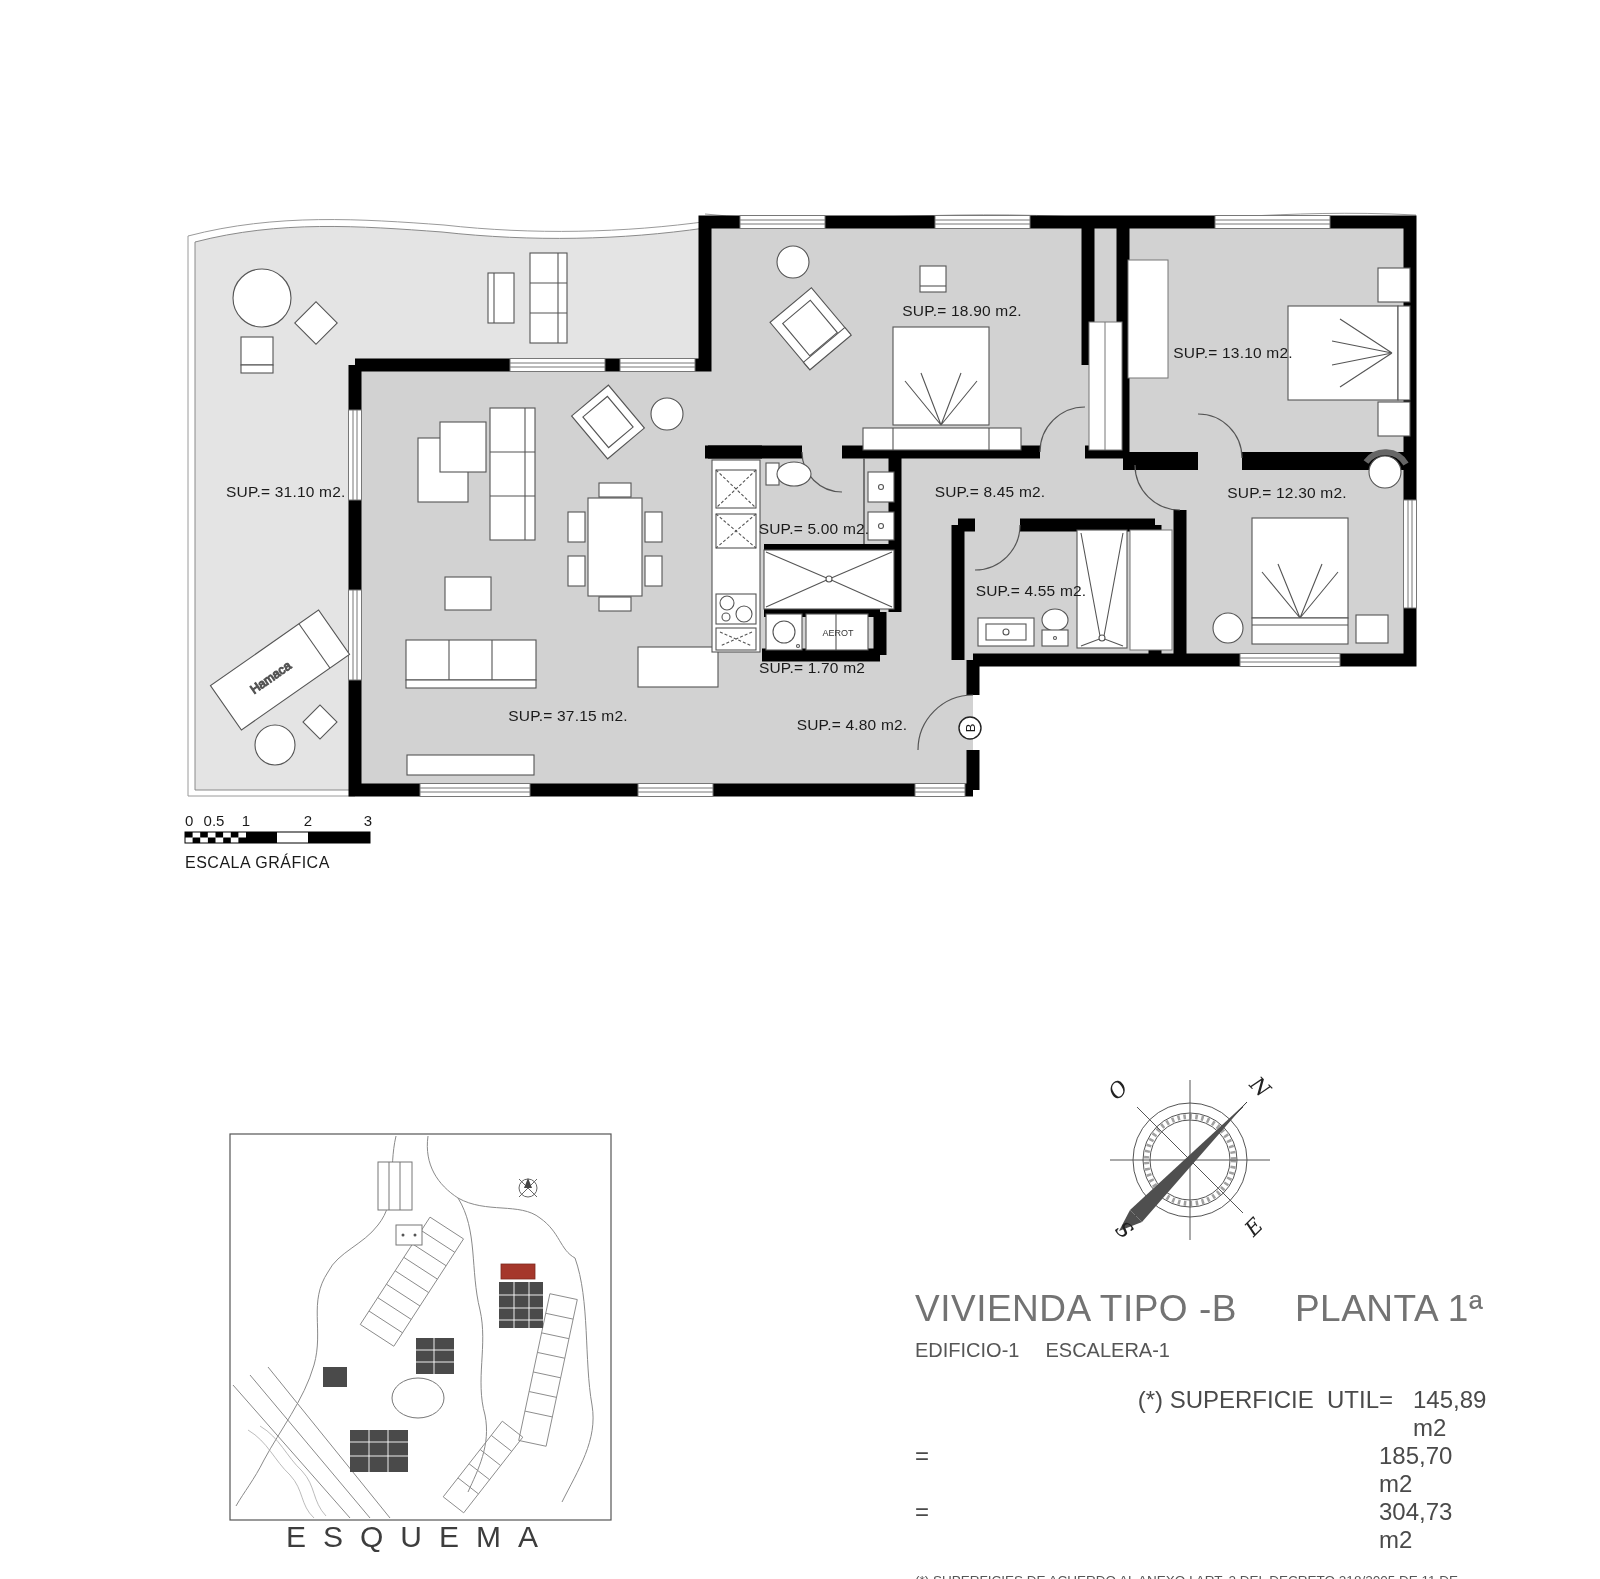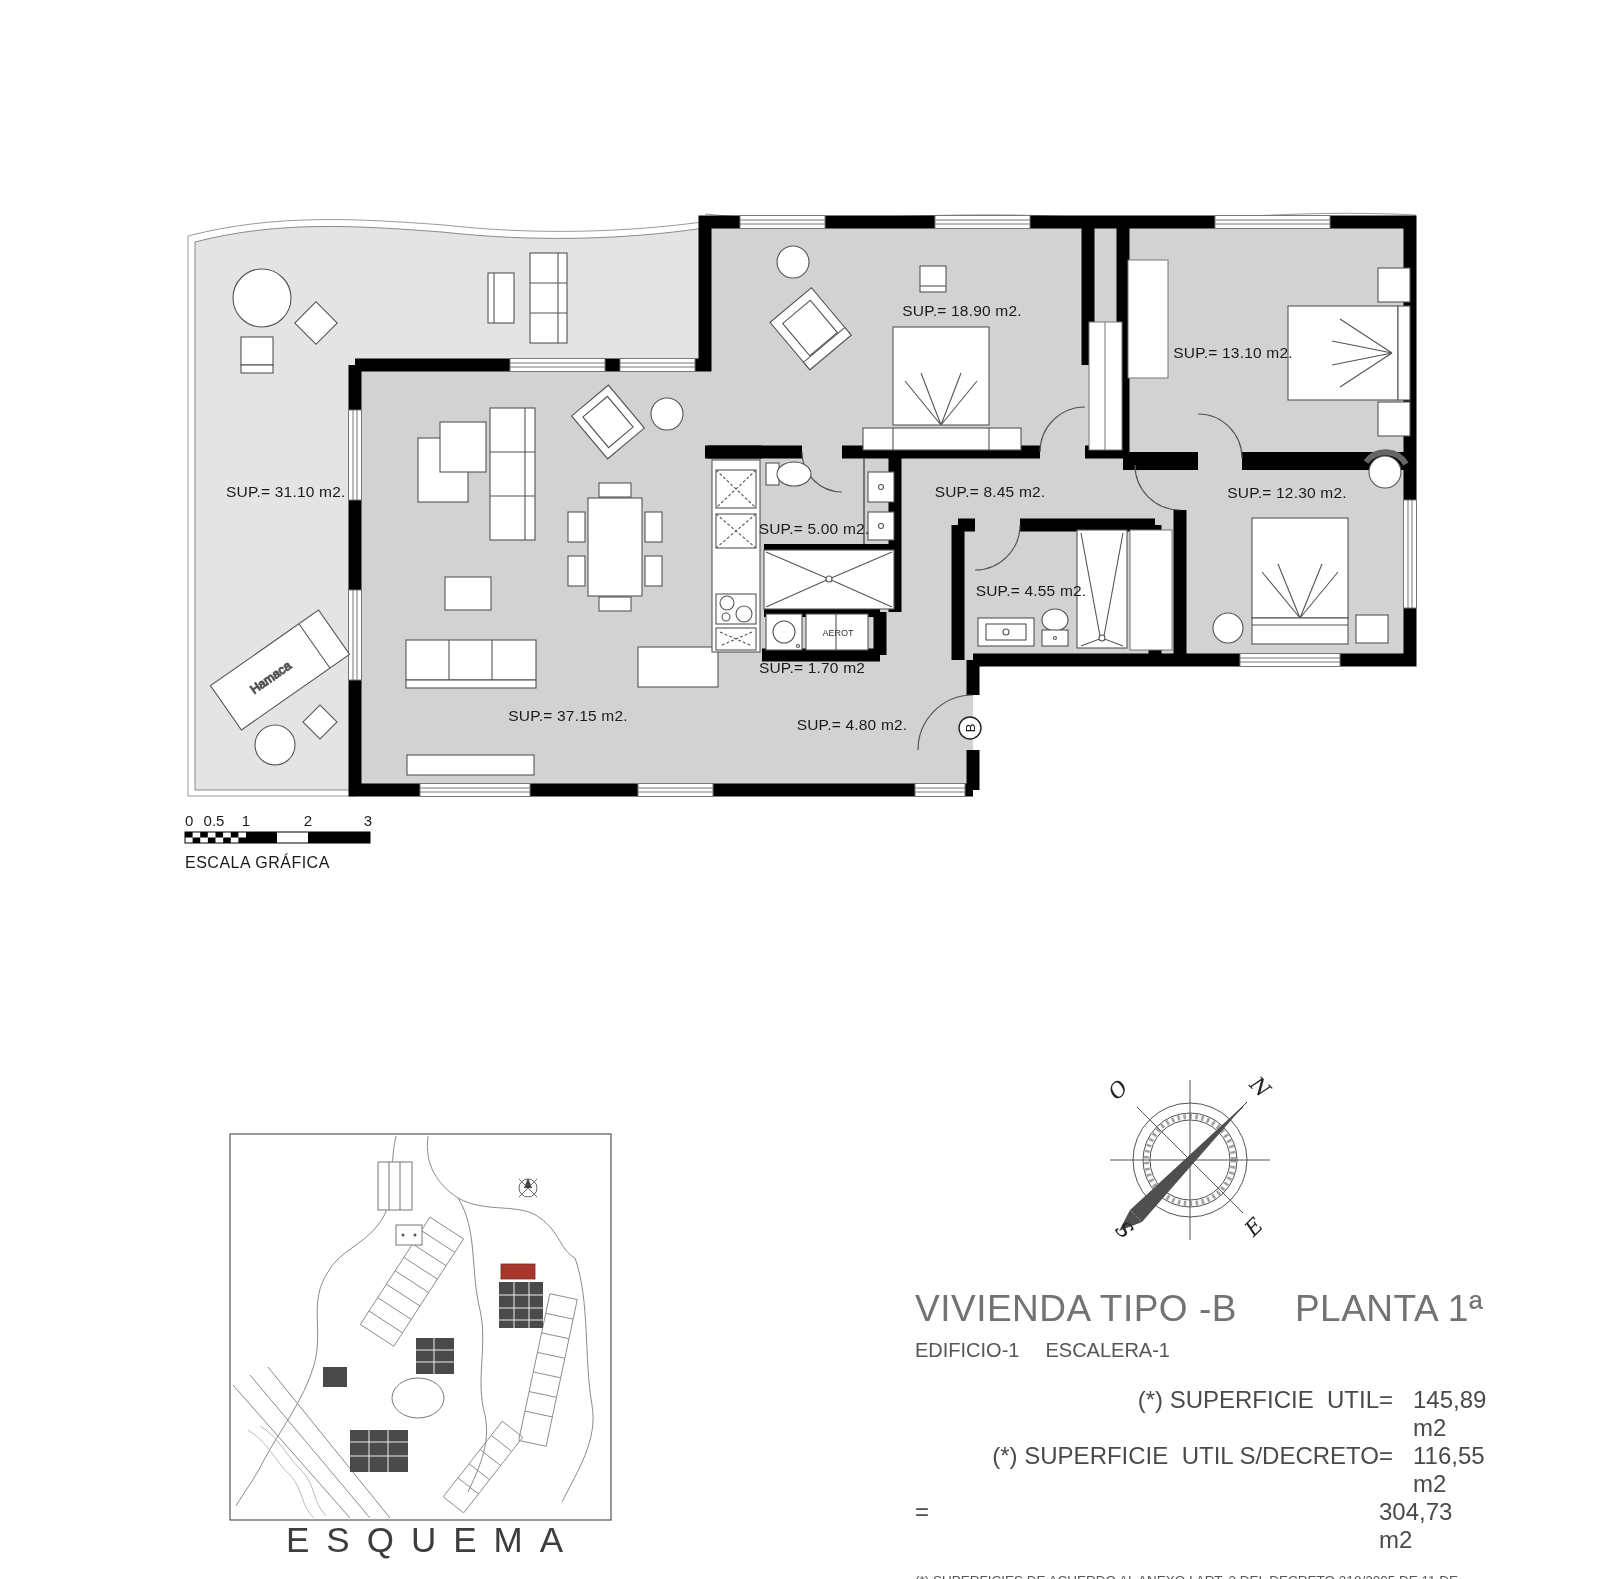--- a/index.html
+++ b/index.html
@@ -14,21 +14,21 @@
   .compass-letter{font-family:"DejaVu Serif",serif;font-style:italic;font-size:21px;fill:#222;}
   .title-block{position:absolute;left:915px;top:1288px;width:560px;}
   .tb-title{font-size:37px;color:#737373;letter-spacing:.5px;white-space:pre;}
   .tb-title .gap{display:inline-block;width:58px;}
   .tb-sub{margin-top:9px;font-size:20px;color:#565656;white-space:pre;}
   .tb-sub .gap{display:inline-block;width:26px;}
   .tb-areas{margin-top:24px;font-size:24px;color:#4a4a4a;}
   .tb-row{display:grid;grid-template-columns:464px 34px auto;line-height:28px;}
   .area-label{white-space:pre;text-align:right;}
   .tb-foot{margin-top:17px;font-size:13.5px;color:#555;line-height:1.55;}
-  .esquema-caption{position:absolute;left:286px;top:1520px;font-size:35px;color:#3d3d3d;
+  .esquema-caption{position:absolute;left:286px;top:1520px;font-size:30px;color:#3d3d3d;
                    letter-spacing:17px;white-space:nowrap;}
 </style>
 </head>
 <body>
 
 <div class="canvas">
 
   <svg style="left:180px;top:200px;" width="1280" height="680" viewBox="0 0 1280 680">
 
     <g>
@@ -386,23 +386,22 @@
   <div class="title-block">
     <div class="tb-title"><span>VIVIENDA TIPO -B</span><span class="gap"></span><span>PLANTA 1ª</span></div>
     <div class="tb-sub"><span>EDIFICIO-1</span><span class="gap"></span><span>ESCALERA-1</span></div>
     <div class="tb-areas">
       <div class="tb-row">
         <span class="area-label">(*) SUPERFICIE  UTIL</span>
           <span>=</span>
           <span>145,89 m2</span>
       </div>
       <div class="tb-row">
-        <span class="area-label">(*) SUPERFICIE  UTIL S/DECRETO</span>
           <span>=</span>
-          <span>116,55 m2</span>
+          <span>185,70 m2</span>
       </div>
       <div class="tb-row">
           <span>=</span>
           <span>304,73 m2</span>
       </div>
     </div>
     <div class="tb-foot">
       <div>(*) SUPERFICIES DE ACUERDO AL ANEXO I ART. 2 DEL DECRETO 218/2005 DE 11 DE OCTUBRE</div>
 
     </div>

